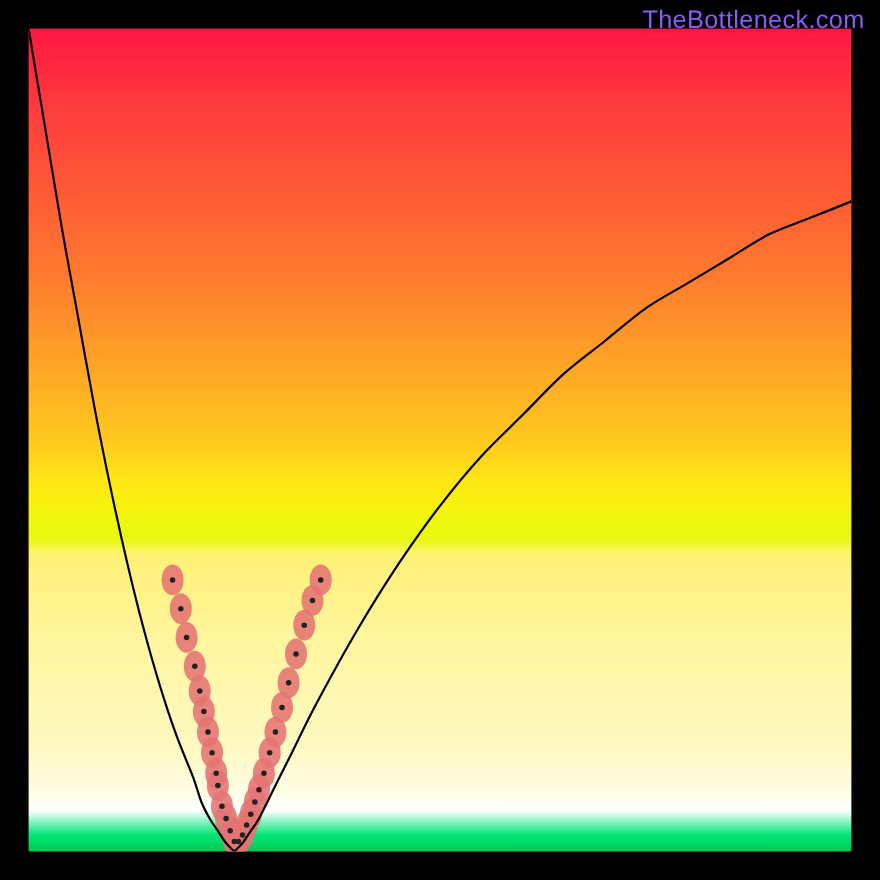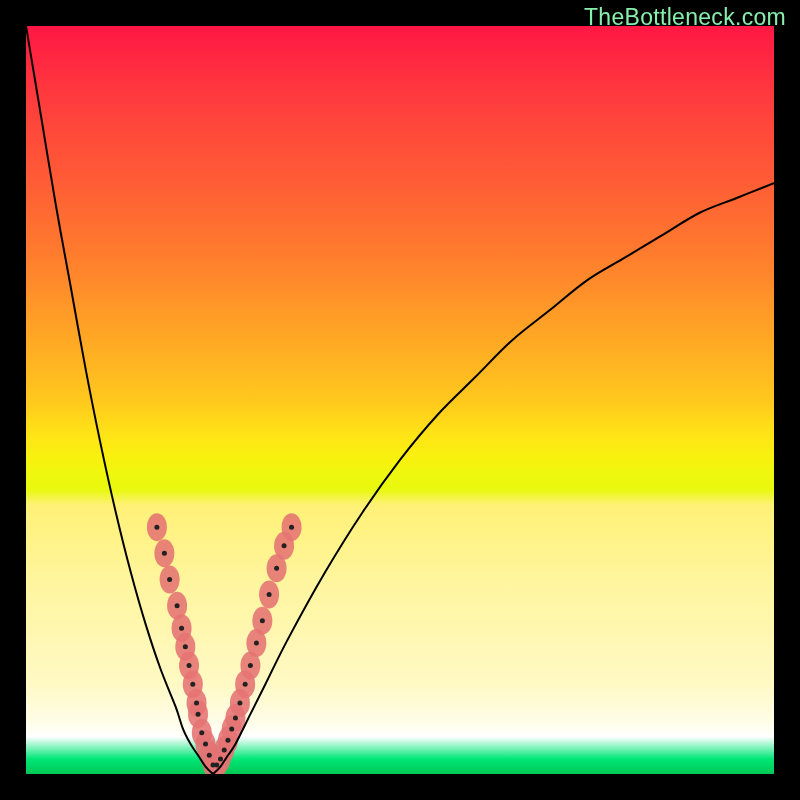--- a/index.html
+++ b/index.html
@@ -34,21 +34,21 @@
         #fffde7 93%,
         #ffffff 95%,
         #00e676 98%,
         #00c853 100%
       );
     }
     .watermark {
       position: absolute;
       top: 4px;
       right: 14px;
-      color: #86efac;
+      color: #8b5cf6;
       font-size: 23px;
       letter-spacing: 0.3px;
       font-weight: 400;
       z-index: 10;
       text-align: center;
     }
     svg {
       position: absolute;
       top: 0;
       left: 0;

